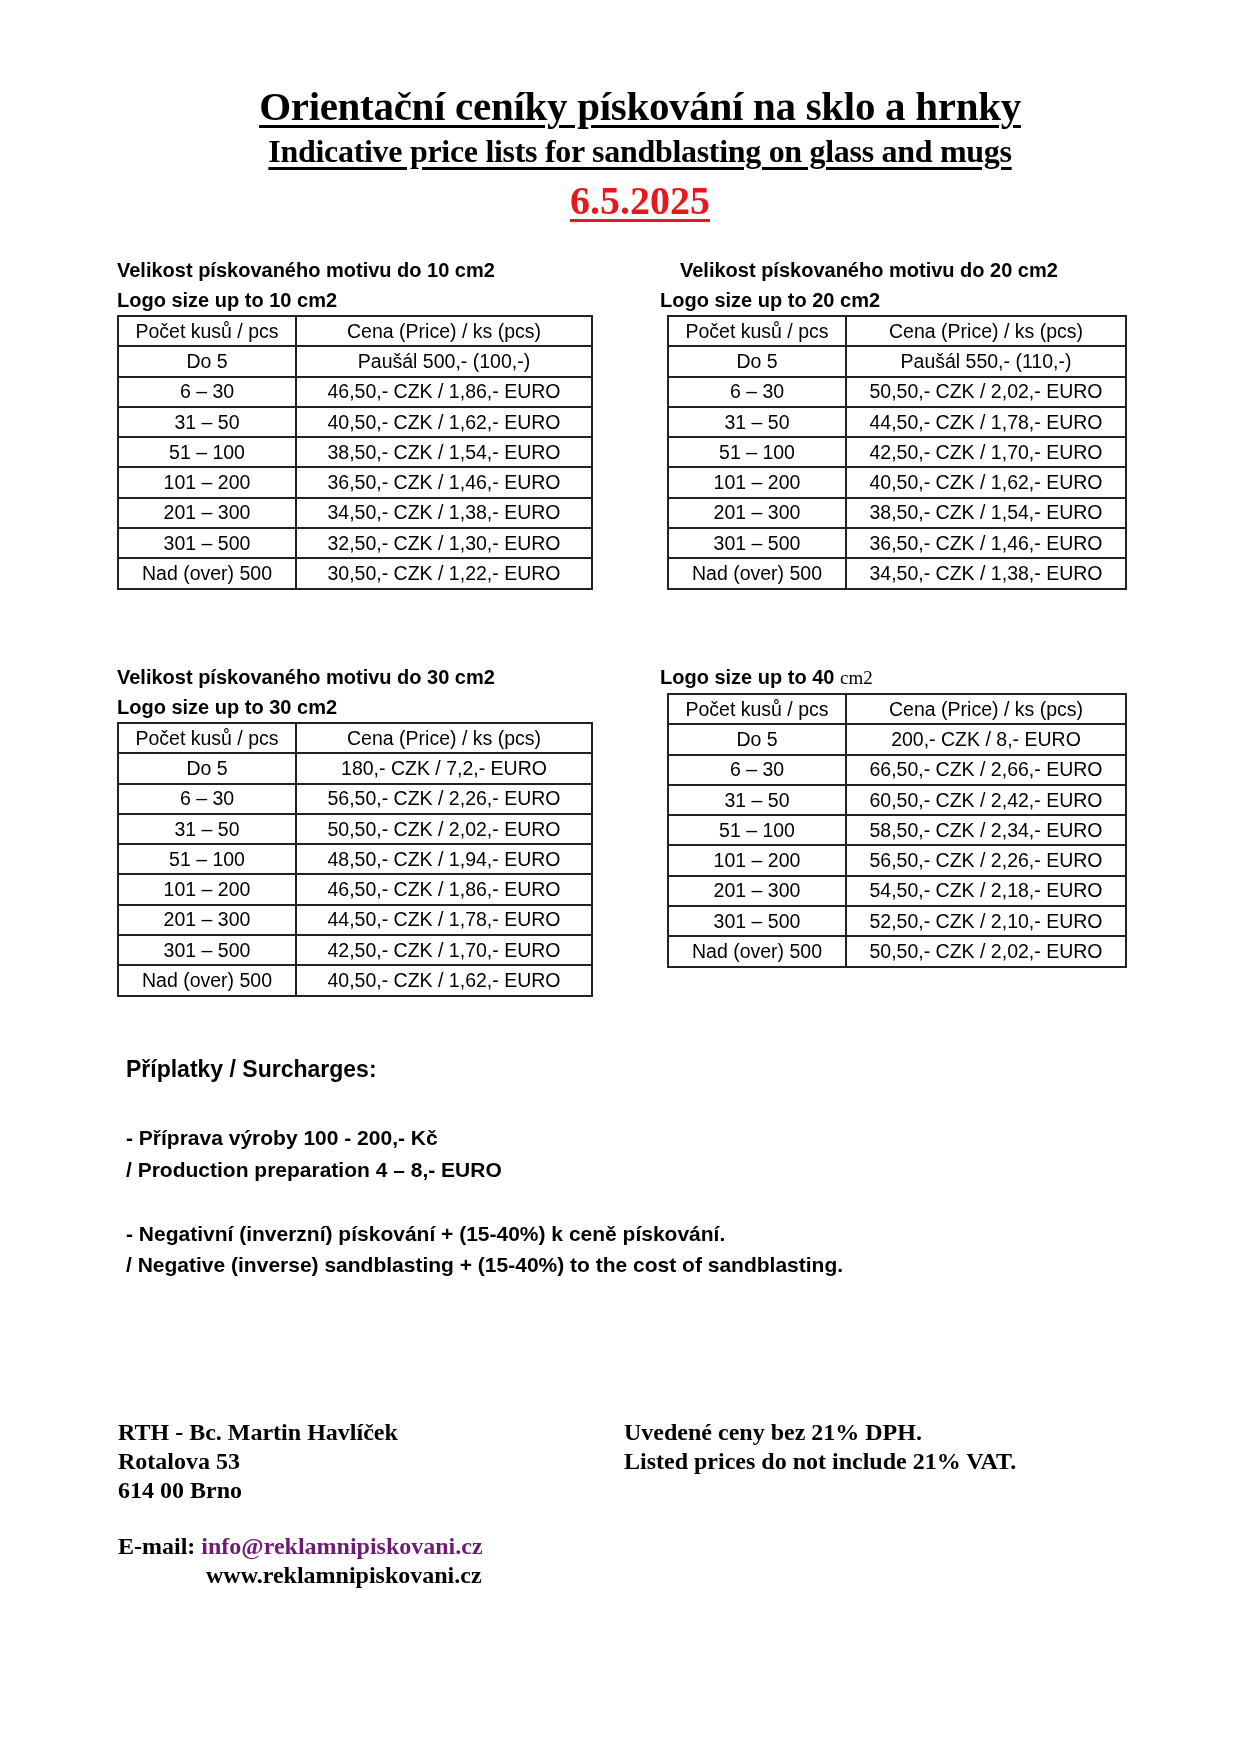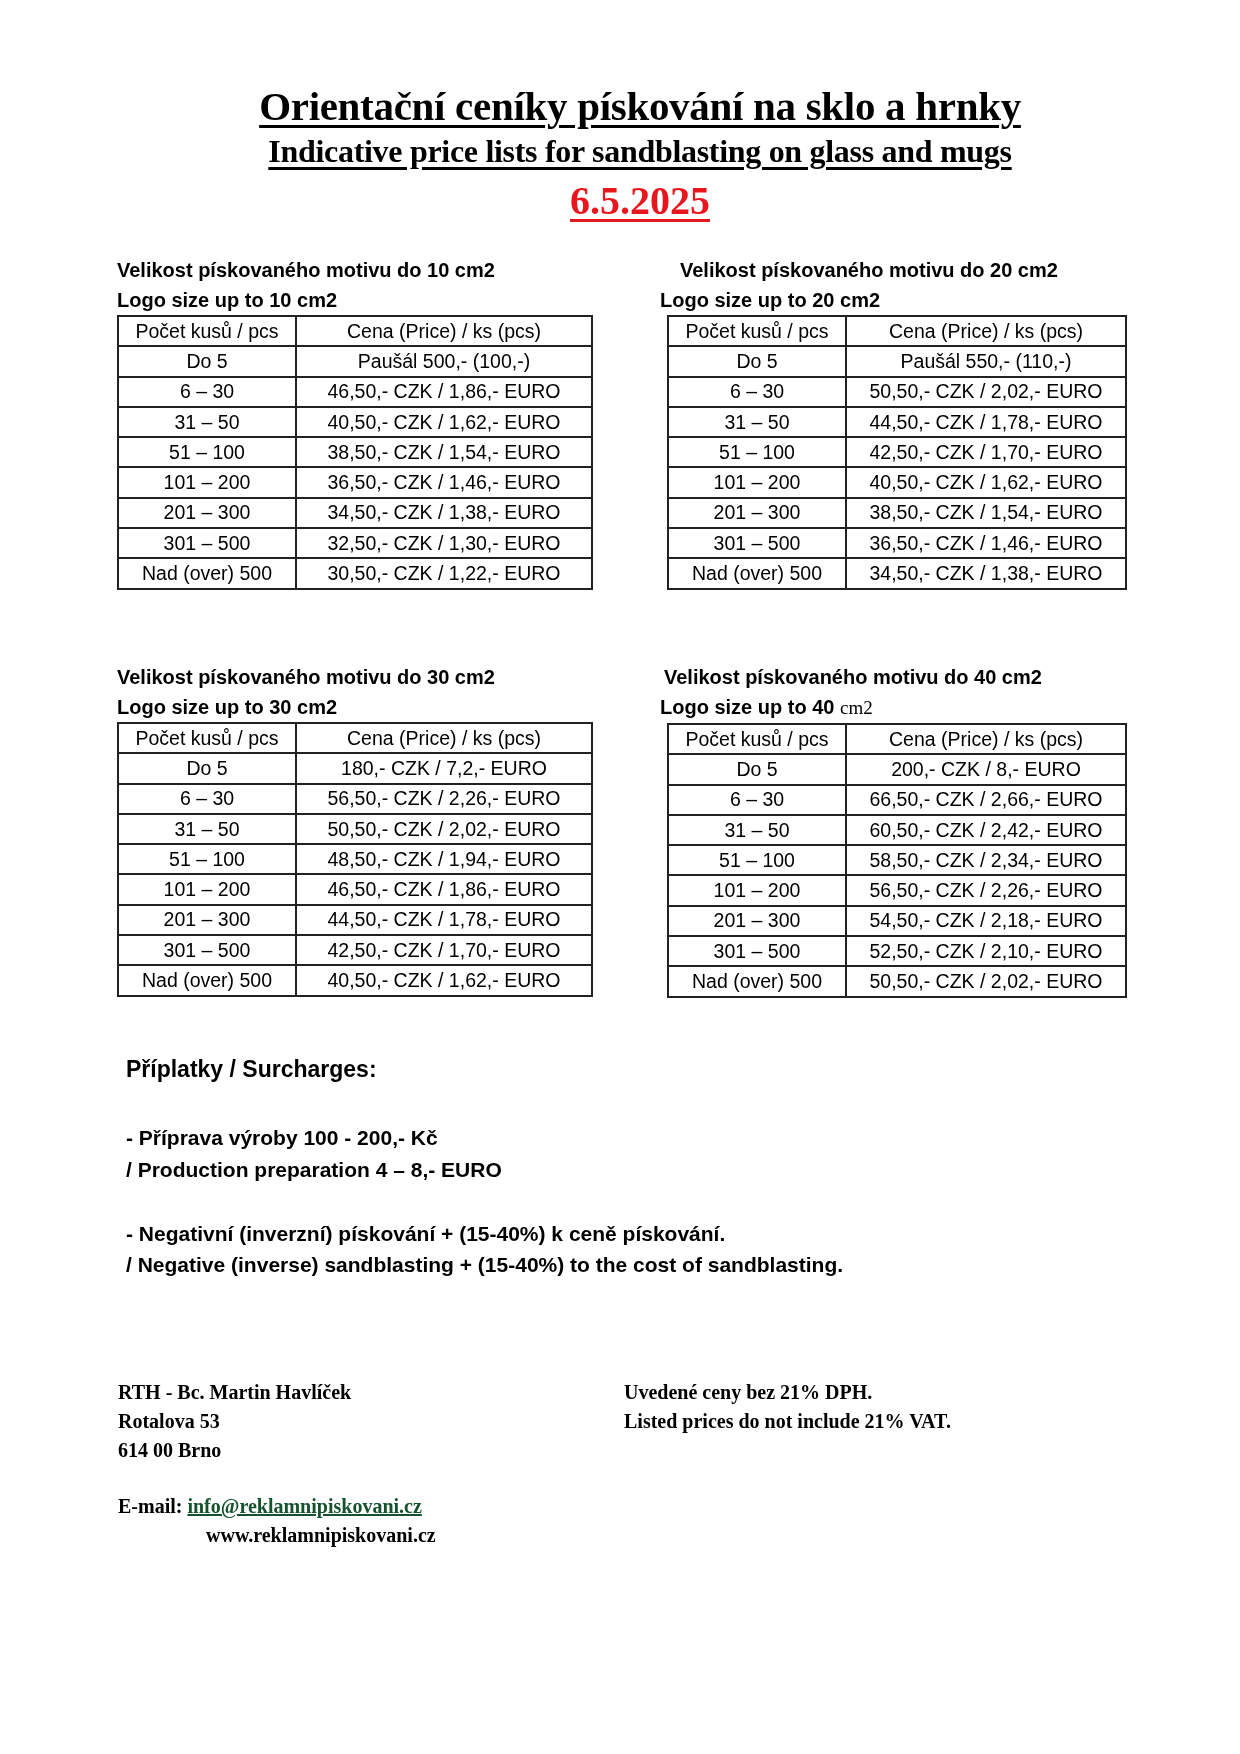--- a/index.html
+++ b/index.html
@@ -36,23 +36,23 @@
     }
     table.price td.c1 { width: 176px; }
     table.price td.c2 { width: 294px; }
     table.price.r td.c2 { width: 278px; }
     .surch {
       position: absolute; left: 126px; font-family: Liberation Sans, sans-serif;
       font-weight: bold; white-space: nowrap; transform-origin: left top;
     }
     .foot {
       position: absolute; font-family: "Liberation Serif", serif; font-weight: bold;
-      font-size: 20px; line-height: 29px; white-space: nowrap;
-    }
-    .foot a { color: #14532d; text-decoration: underline; text-decoration-thickness: 2px; }
+      font-size: 24px; line-height: 29px; white-space: nowrap; margin-top: 40px;
+    }
+    .foot a { color: #701a75; text-decoration-thickness: 2px; }
   </style>
 </head>
 <body>
 
 <div class="title1">Orientační ceníky pískování na sklo a hrnky</div>
 <div class="title2">Indicative price lists for sandblasting on glass and mugs</div>
 <div class="title3"> 6.5.2025</div>
 
 <div class="block" style="left:117px; top:255px;">
   <div class="h1">Velikost pískovaného motivu do 10 cm2</div>
@@ -183,21 +183,20 @@
         </tr>
     <tr>
           <td class="c1">Nad (over) 500</td>
           <td class="c2">40,50,- CZK  / 1,62,- EURO</td>
         </tr>
   </tbody>
     </table>
 </div>
 
 <div class="block" style="left:660px; top:662px;">
-  <div class="h1" style="margin-left:4px;">Velikost pískovaného motivu do 40 cm2</div>
   <div class="h2"><span>Logo size up to 40 </span><span class="serif">cm2</span></div>
   <table class="price r" style="margin-left:7px;">
     <tbody>
         <tr>
       <td class="c1">Počet kusů / pcs</td>
       <td class="c2">Cena (Price) / ks (pcs)</td>
     </tr>
     <tr>
           <td class="c1">Do 5</td>
           <td class="c2">200,- CZK  / 8,- EURO</td>

